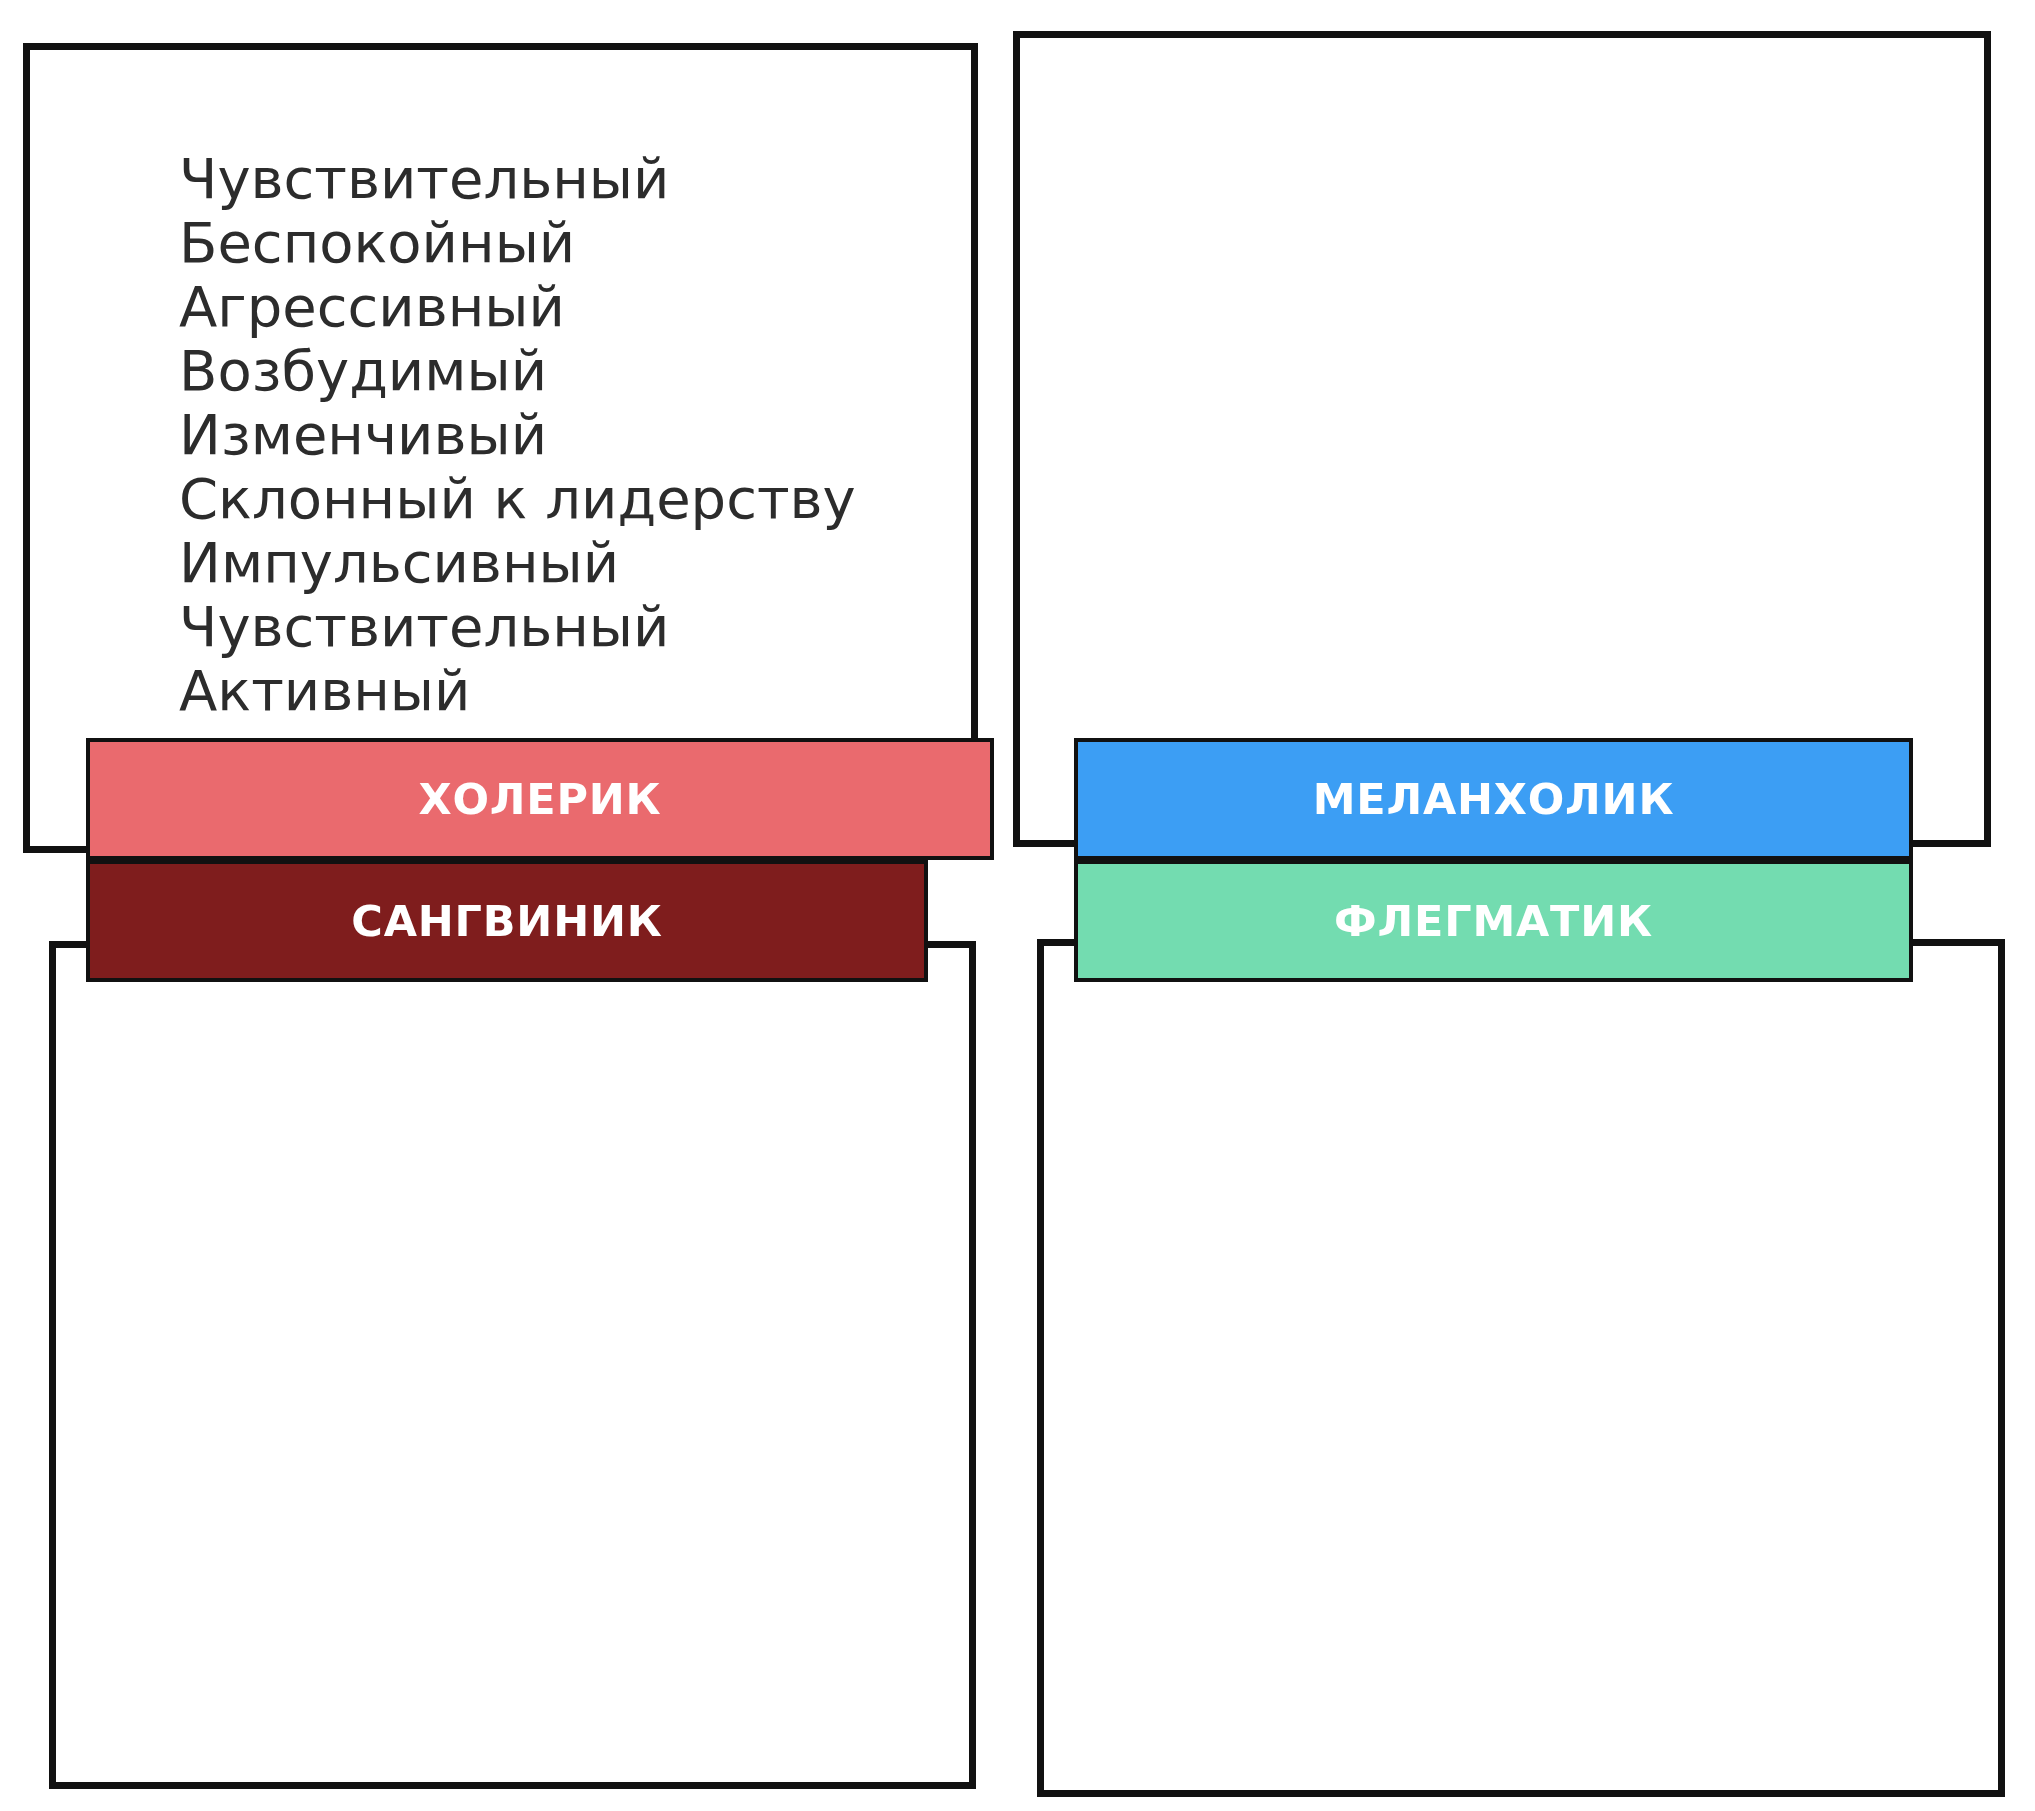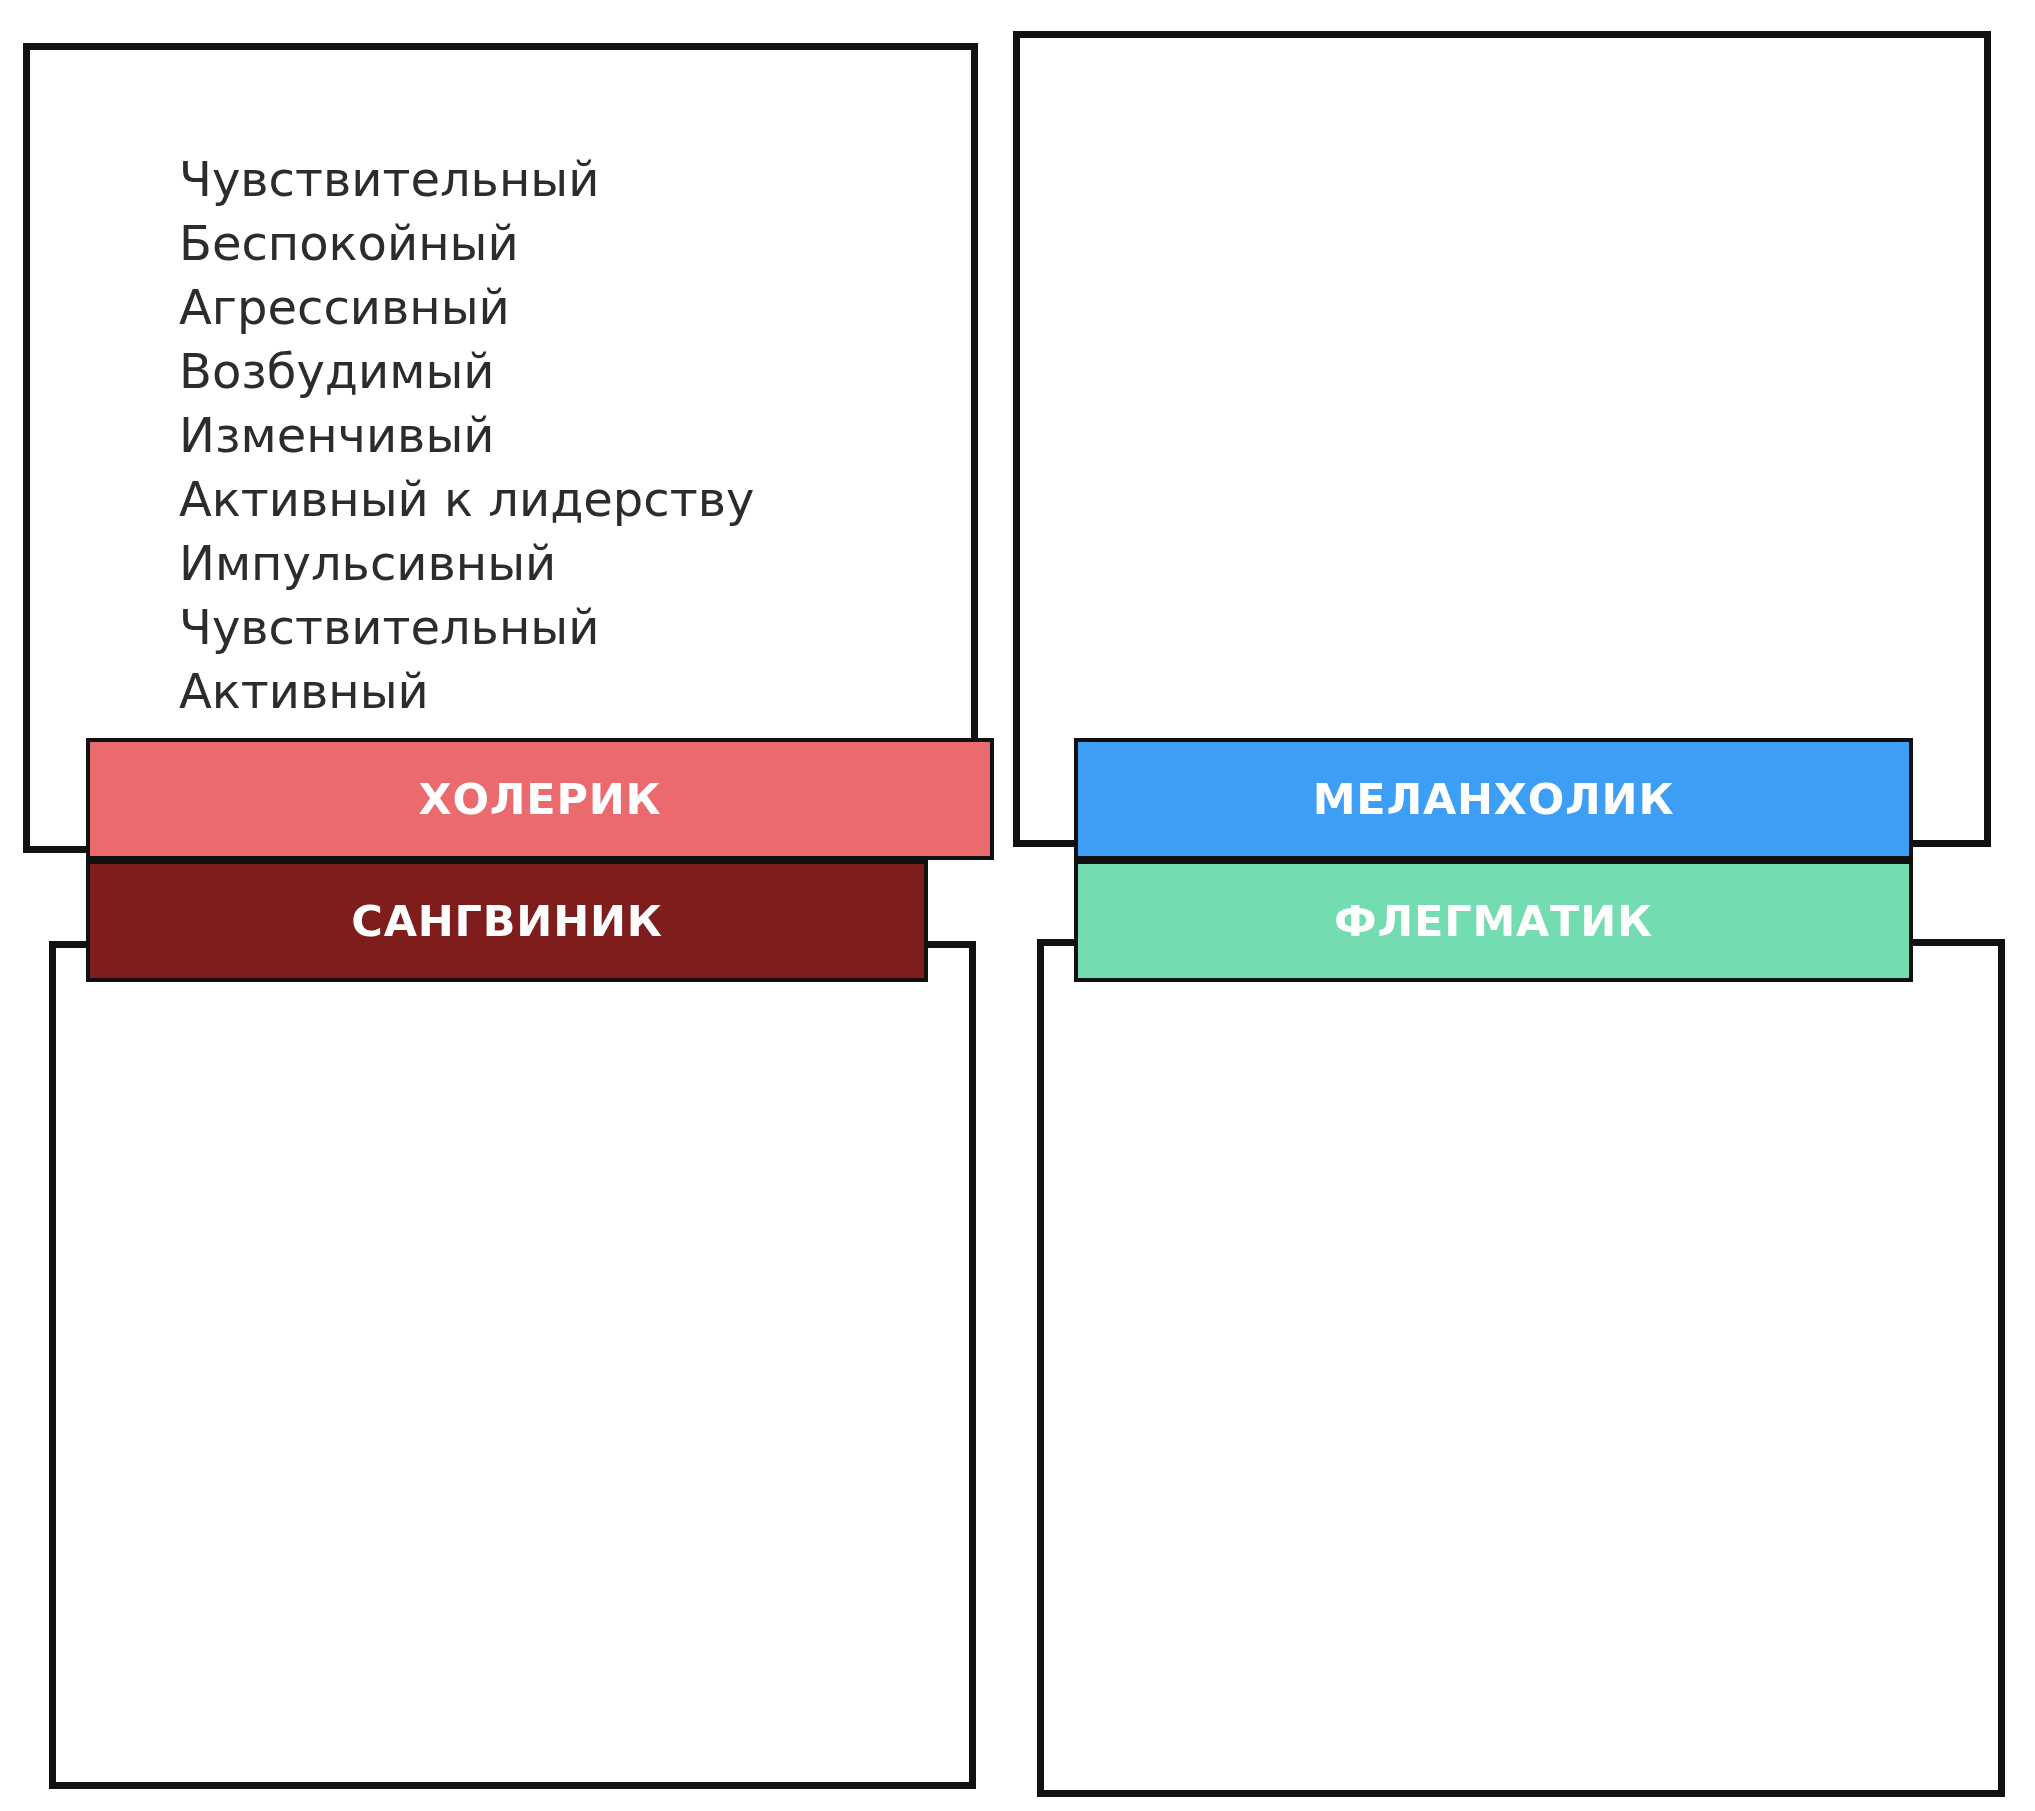--- a/index.html
+++ b/index.html
@@ -33,21 +33,21 @@
   #box-sanguine   { left: 49px;   top: 941px; width: 927px; height: 848px; }
   #box-phlegmatic { left: 1037px; top: 939px; width: 968px; height: 858px; }
 
   
   .trait-list {
     position: absolute;
     list-style: none;
     margin: 0;
     padding: 0;
     color: #2c2c2c;
-    font-size: 48px;
+    font-size: 56px;
     line-height: 64px;
     white-space: nowrap;
   }
 
   #list-choleric    { left: 149px;  top: 97px;  }
 
   .trait-list li { margin: 0; padding: 0; }
 
   
   .label-bar {
@@ -74,21 +74,21 @@
 
 <div id="canvas">
 
   <div id="box-choleric" class="quad-box">
     <ul id="list-choleric" class="trait-list">
       <li>Чувствительный</li>
       <li>Беспокойный</li>
       <li>Агрессивный</li>
       <li>Возбудимый</li>
       <li>Изменчивый</li>
-      <li>Активный к лидерству</li>
+      <li>Склонный к лидерству</li>
       <li>Импульсивный</li>
       <li>Чувствительный</li>
       <li>Активный</li>
     </ul>
   </div>
 
   <div id="box-melancholic" class="quad-box">
     
   </div>
 

